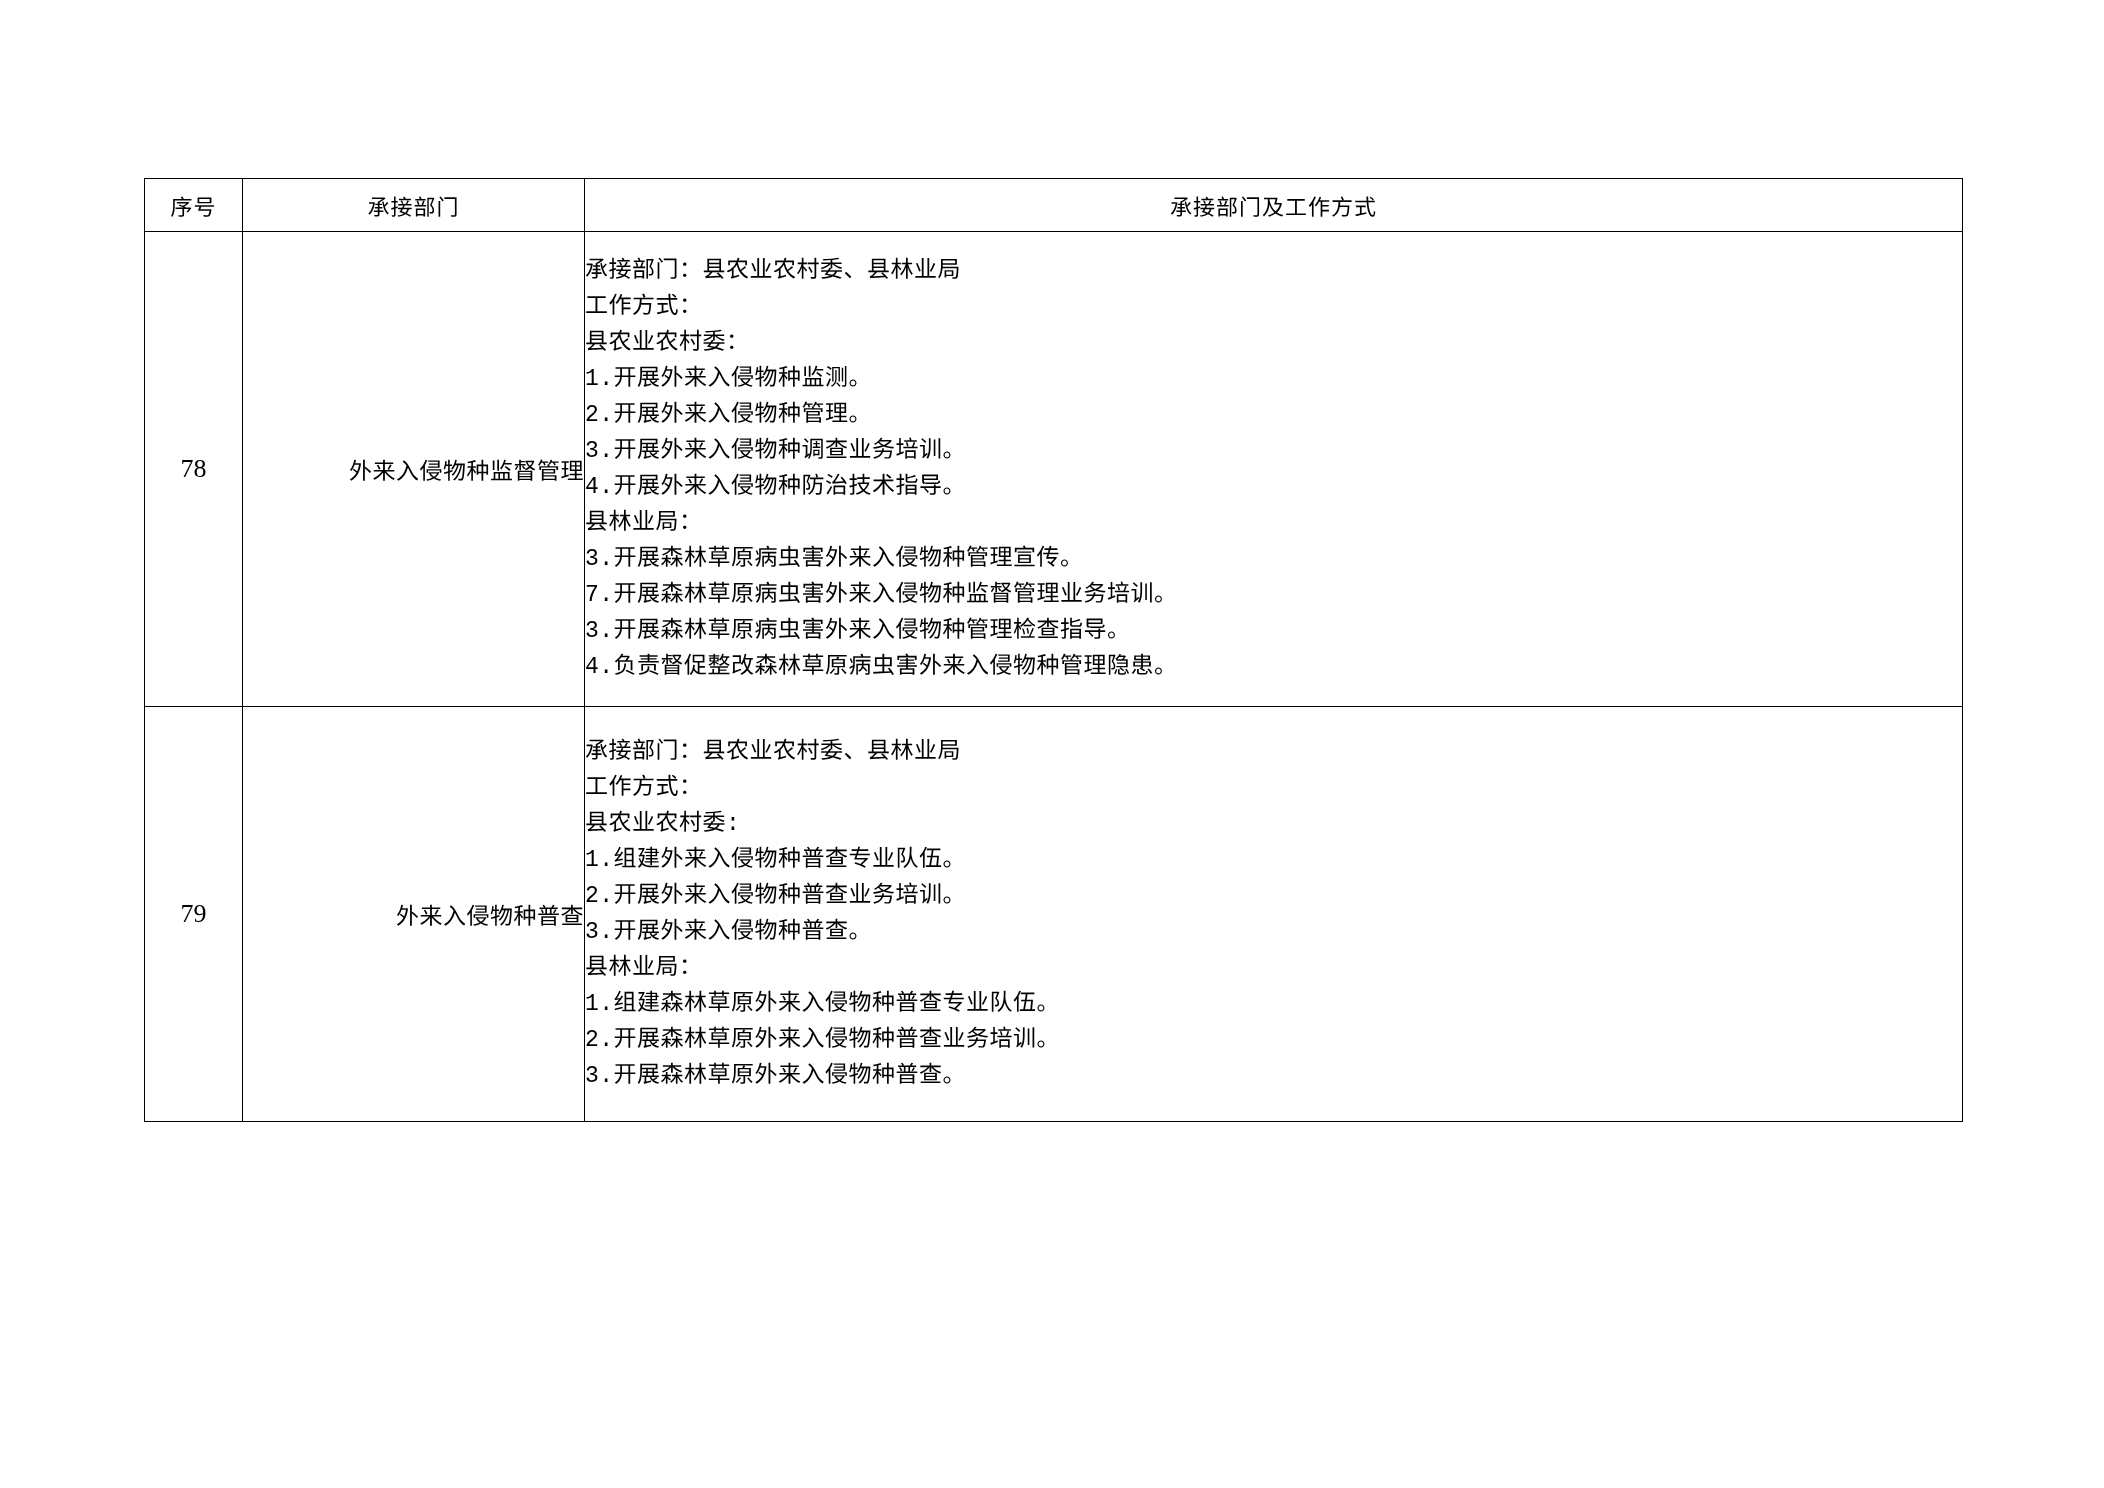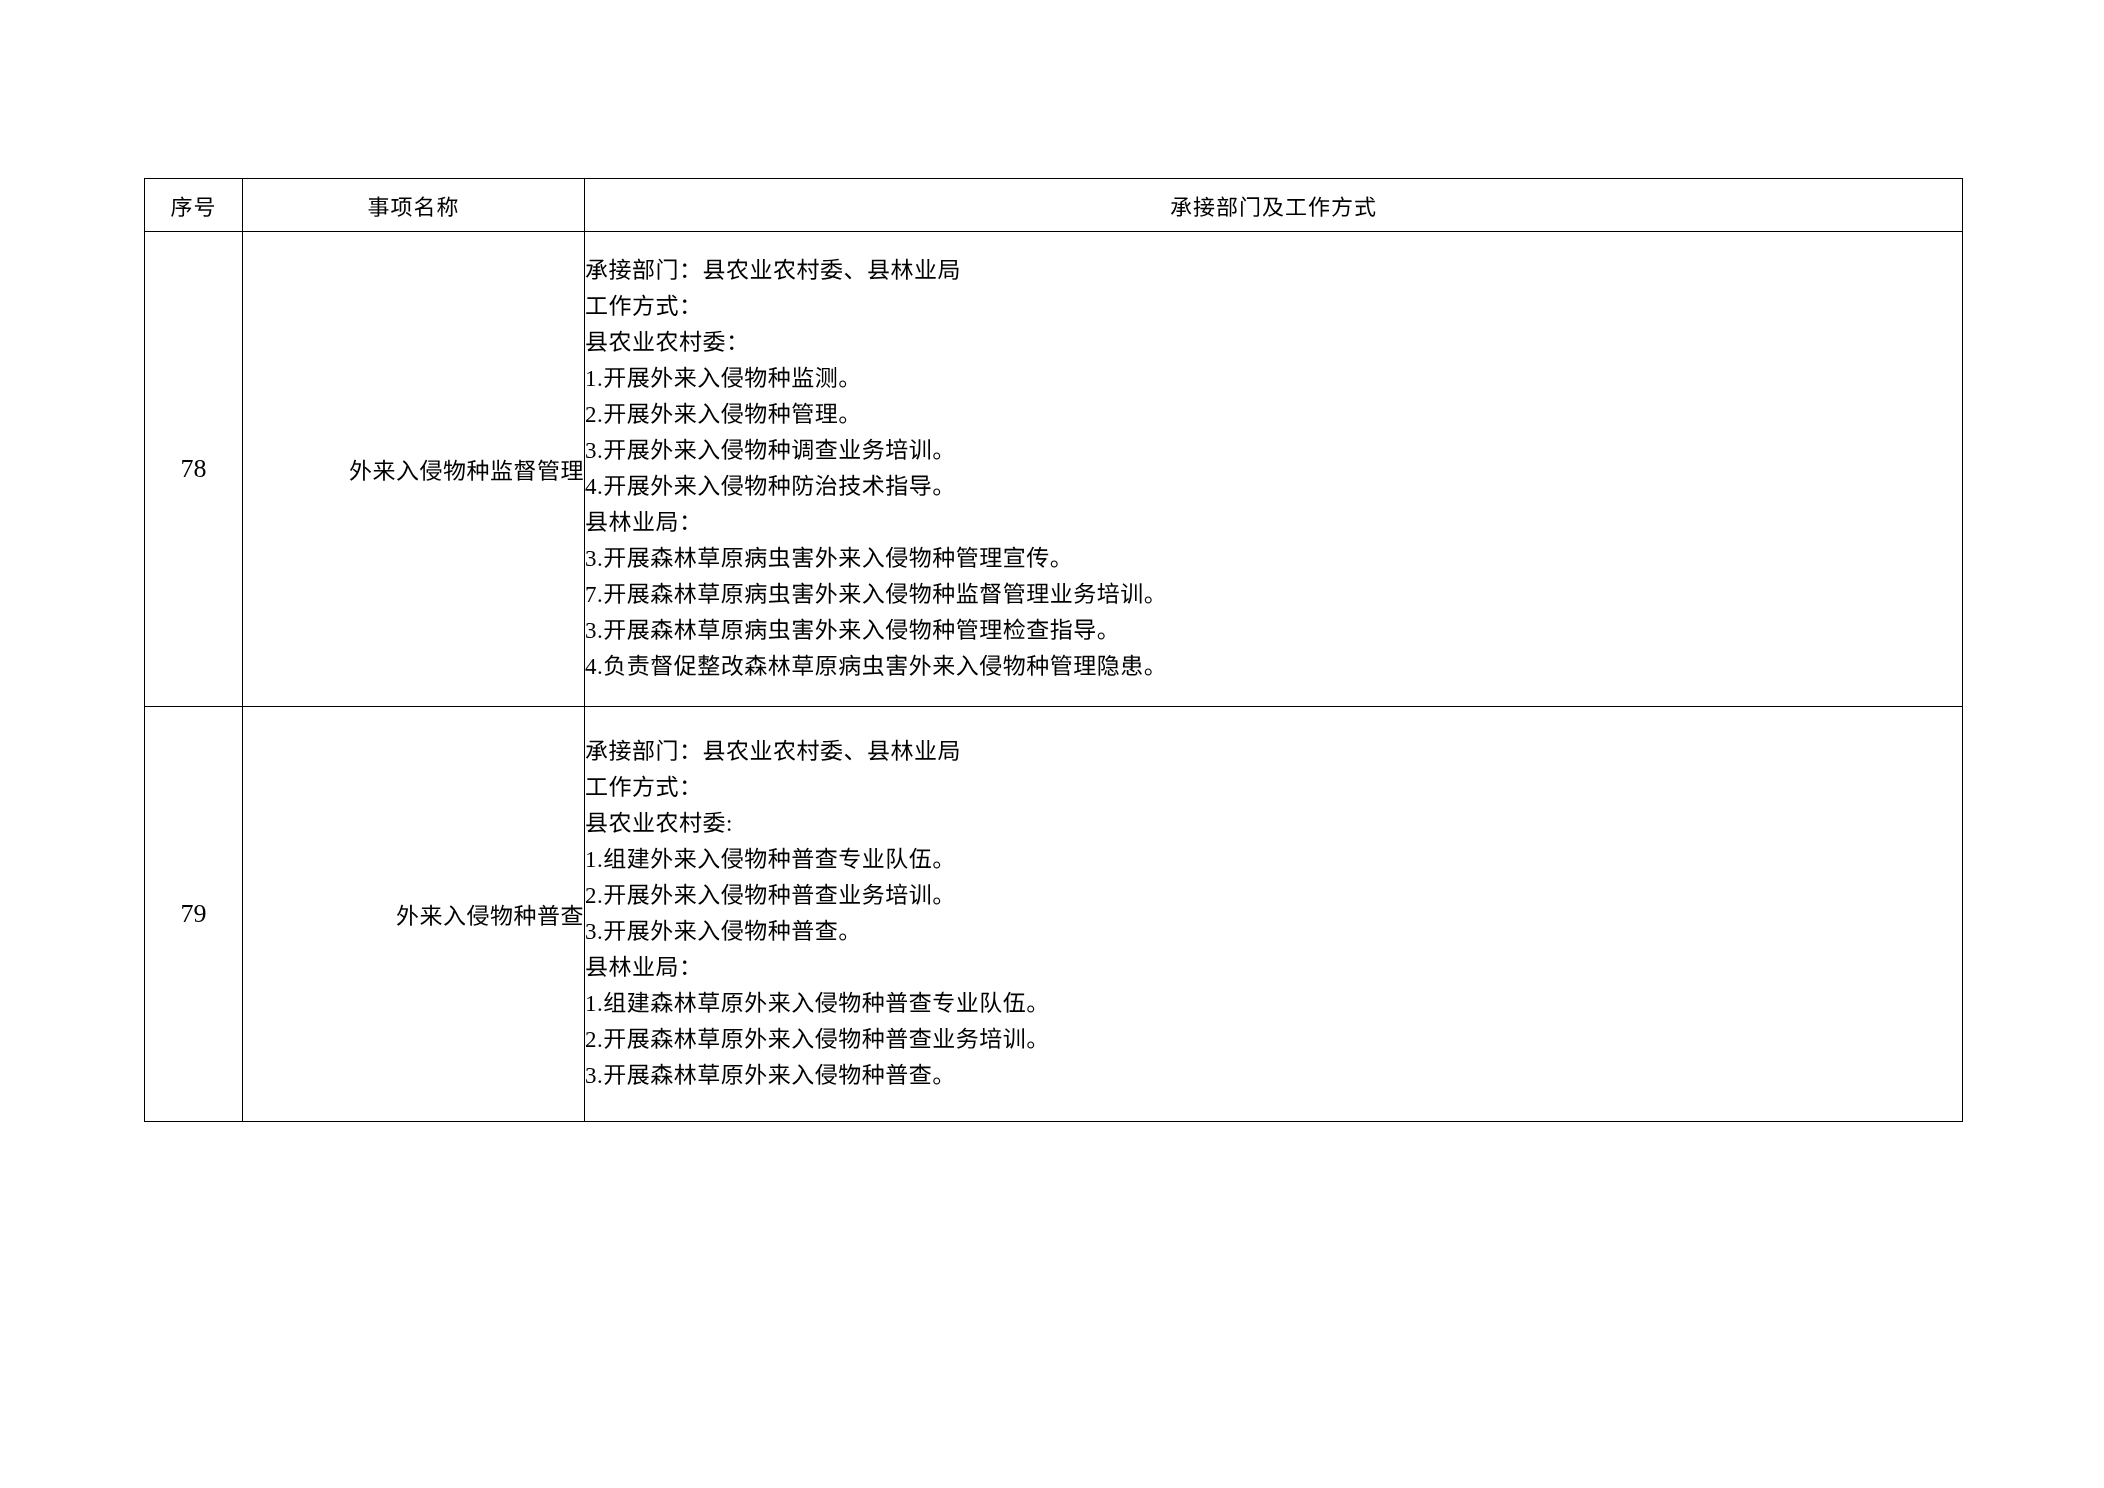--- a/index.html
+++ b/index.html
@@ -52,20 +52,21 @@
   .name-cell {
     text-align: right;
     font-size: 23px;
     letter-spacing: 0.5px;
     vertical-align: middle;
     padding: 0 8px;
   }
   .body-cell {
     vertical-align: middle;
     padding: 18px 26px 18px 26px;
+    font-family: Liberation Mono, monospace;
   }
   .body-cell .line {
     font-size: 23px;
     line-height: 36px;
     letter-spacing: 0.5px;
     white-space: pre-wrap;
   }
   .row-78 .body-cell { height: 474px; }
   .row-79 .body-cell { height: 414px; }
   .body-inner { display: block; }
@@ -76,21 +77,21 @@
 <div class="page">
   <table class="doc-table">
     <colgroup>
       <col class="c-seq">
       <col class="c-name">
       <col class="c-body">
     </colgroup>
     <thead>
       <tr>
         <th class="head-cell">序号</th>
-        <th class="head-cell">事项名称</th>
+        <th class="head-cell">承接部门</th>
         <th class="head-cell">承接部门及工作方式</th>
       </tr>
     </thead>
     <tbody>
       <tr class="row-78">
         <td class="seq-cell">78</td>
         <td class="name-cell">外来入侵物种监督管理</td>
         <td class="body-cell">
           <div class="body-inner">
             <div class="line">承接部门：县农业农村委、县林业局</div>

